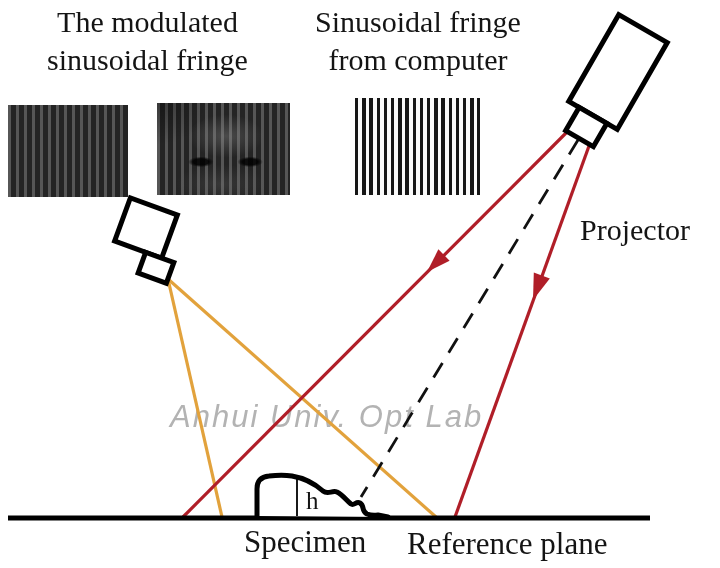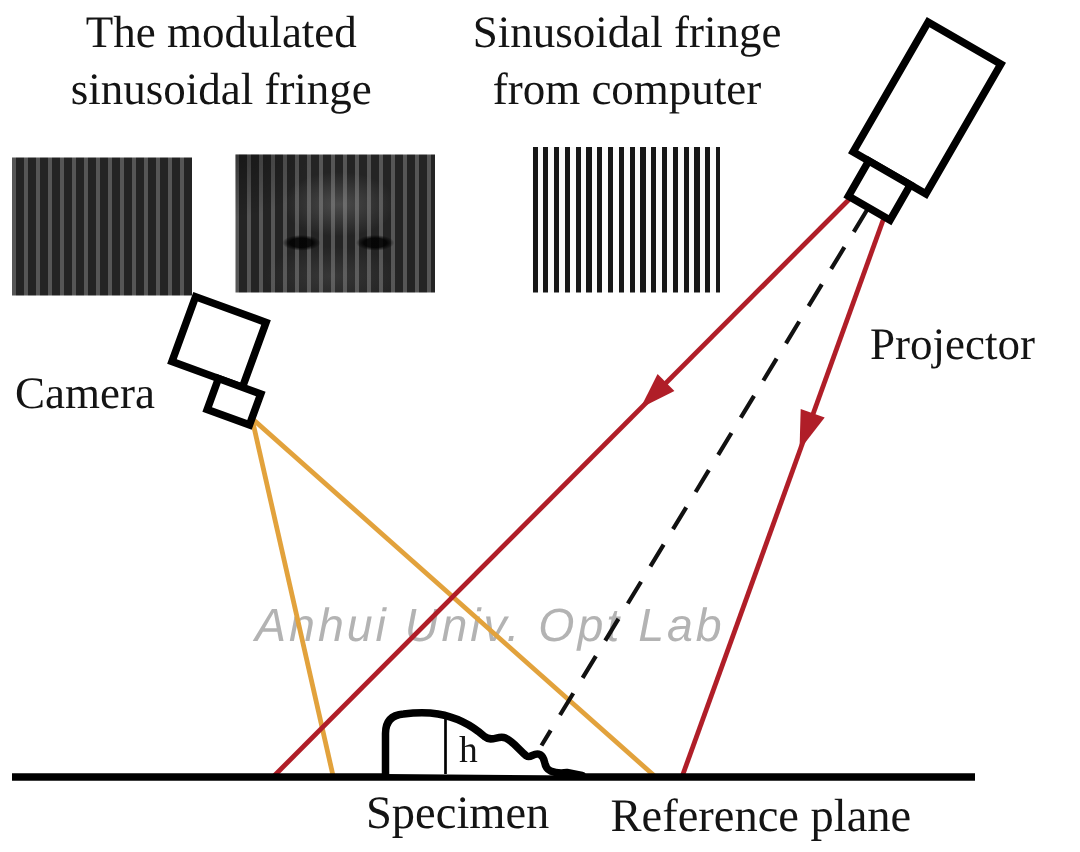--- a/index.html
+++ b/index.html
@@ -84,18 +84,17 @@
       <rect x="-16" y="50" width="32" height="27" fill="#ffffff" stroke="#000000" stroke-width="5"></rect>
     </g>
 
     <g transform="translate(146,228) rotate(20)">
       <rect x="-25" y="-23" width="50" height="46" fill="#ffffff" stroke="#000000" stroke-width="5"></rect>
       <rect x="8" y="23" width="30" height="22" fill="#ffffff" stroke="#000000" stroke-width="5"></rect>
     </g>
   </svg>
 
   <div class="lbl lbl-projector">Projector</div>
-  <div class="lbl lbl-camera">Camera</div>
   <div class="lbl lbl-reference">Reference plane</div>
   <div class="lbl lbl-specimen">Specimen</div>
   <div class="lbl lbl-h">h</div>
 
 </div>
 
 </body></html>

